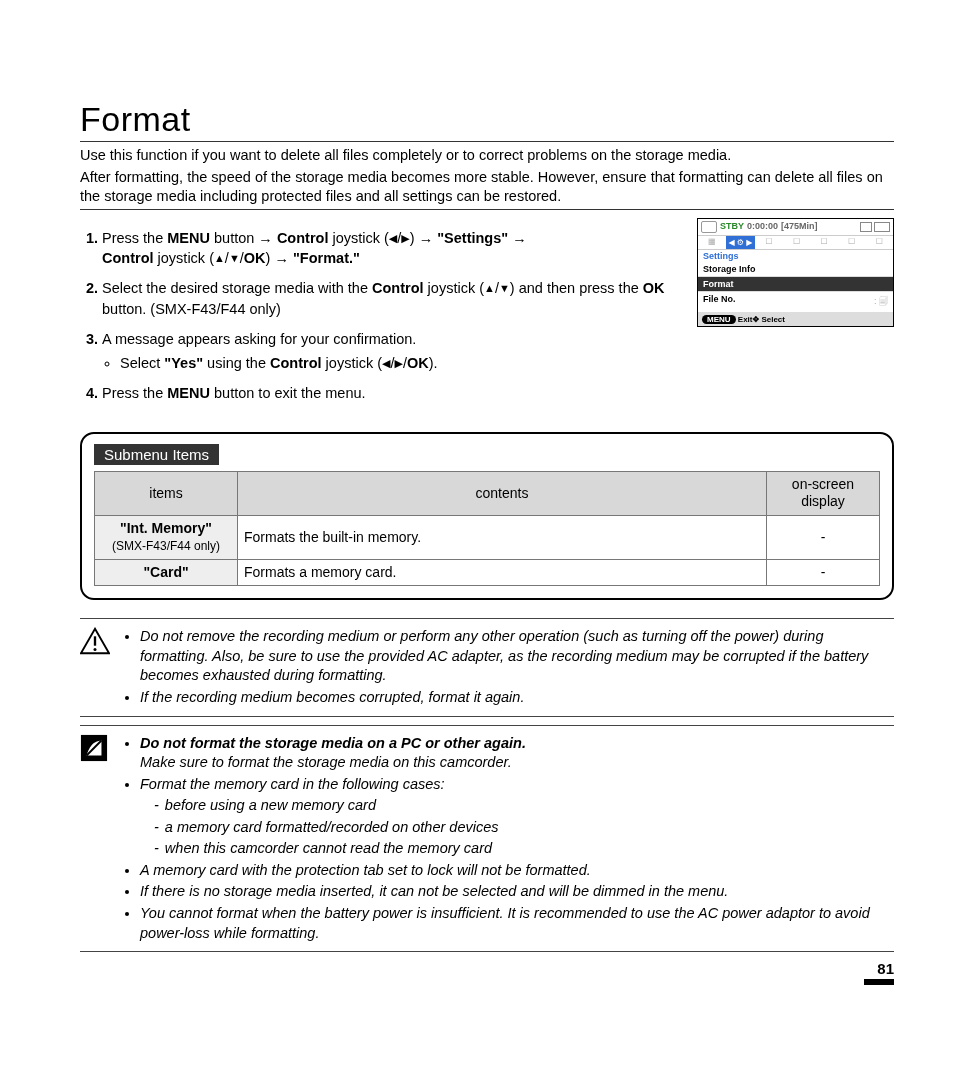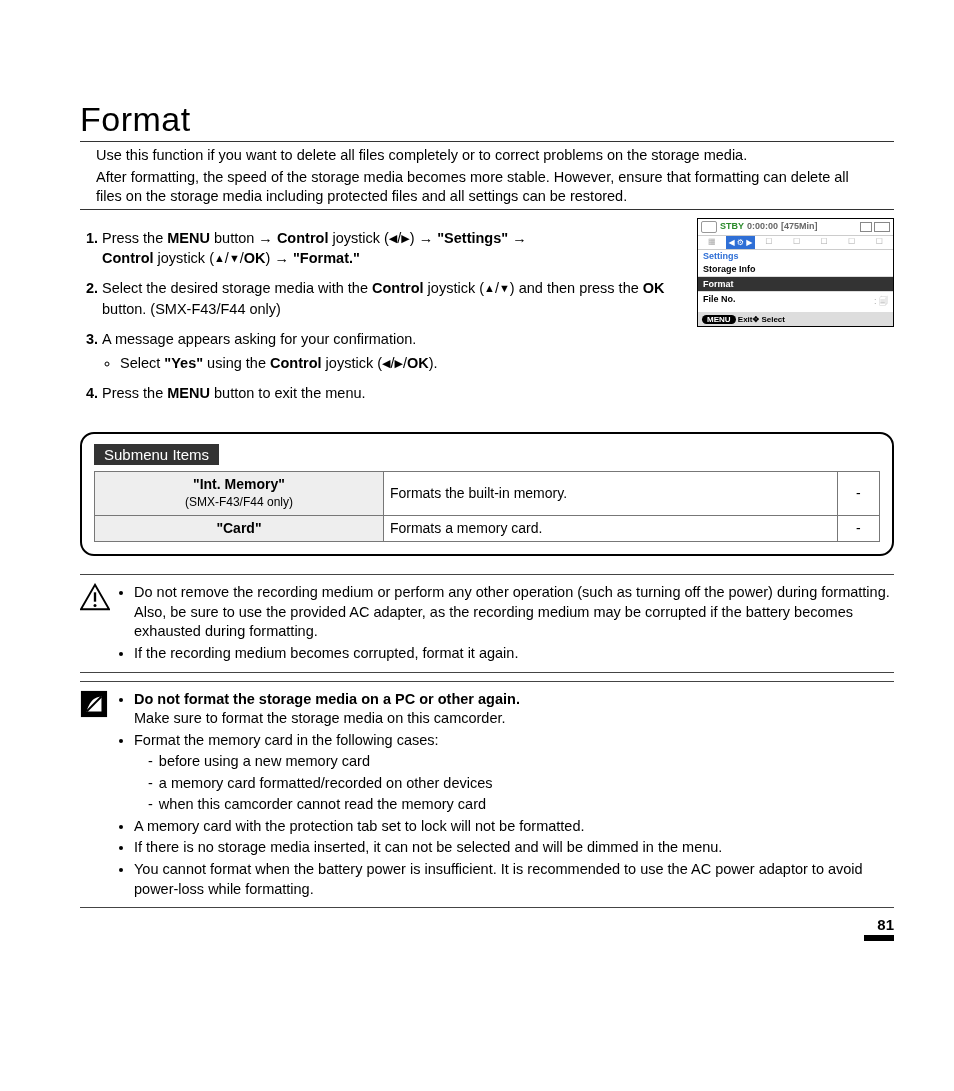--- a/index.html
+++ b/index.html
@@ -26,21 +26,21 @@
     margin: 0 0 4px 0;
   }
   .precheck {
     color: #0b3fbd;
     font-weight: bold;
     text-decoration: underline;
     margin: 10px 0 0 0;
     font-size: 15px;
   }
   .intro, .after {
-    margin: 2px 16px;
+    margin: 2px 0;
     line-height: 1.35;
   }
   ol.steps {
     margin: 14px 0 0 0;
     padding-left: 22px;
   }
   ol.steps > li {
     margin: 10px 0;
     line-height: 1.4;
   }
@@ -163,21 +163,22 @@
   table.submenu td.label small { font-weight:normal; font-size:12px;}
   table.submenu td.contents { text-align:left; }
 
   
   .info-block {
     border-top:1px solid #444;
     border-bottom:1px solid #444;
     padding: 6px 0;
     margin: 8px 0;
     display:flex;
-    gap:6px;
+    gap:12px;
+    font-style:italic;
   }
   .info-icon {
     width: 30px; height: 28px;
     flex-shrink:0;
     margin-top:2px;
   }
   .info-body {
     flex:1;
   }
   .info-body ul {
@@ -290,20 +291,25 @@
         <span><span class="pill">MENU</span> <span>Exit</span></span>
         <span>✥ <span>Select</span></span>
       </div>
     </div>
   </div>
 
   <div class="submenu-wrap">
     <span class="submenu-label">Submenu Items</span>
     <table class="submenu">
       <tbody>
+          <tr>
+        <th style="width:130px">items</th>
+        <th>contents</th>
+        <th style="width:100px">on-screen display</th>
+      </tr>
       <tr>
         <td class="label"><span>"Int. Memory"</span><br><small>(SMX-F43/F44 only)</small></td>
         <td class="contents">Formats the built-in memory.</td>
         <td>-</td>
       </tr>
       <tr>
         <td class="label">"Card"</td>
         <td class="contents">Formats a memory card.</td>
         <td>-</td>
       </tr>

